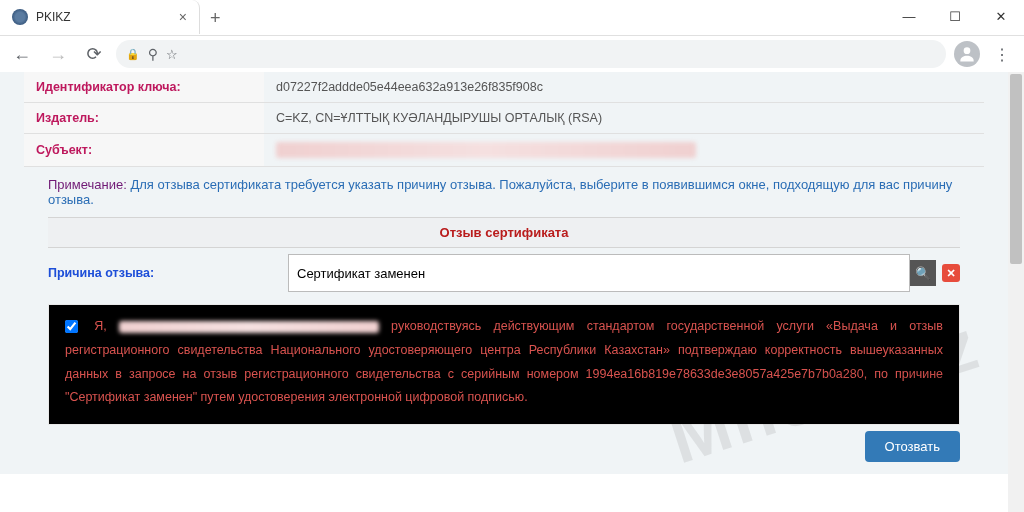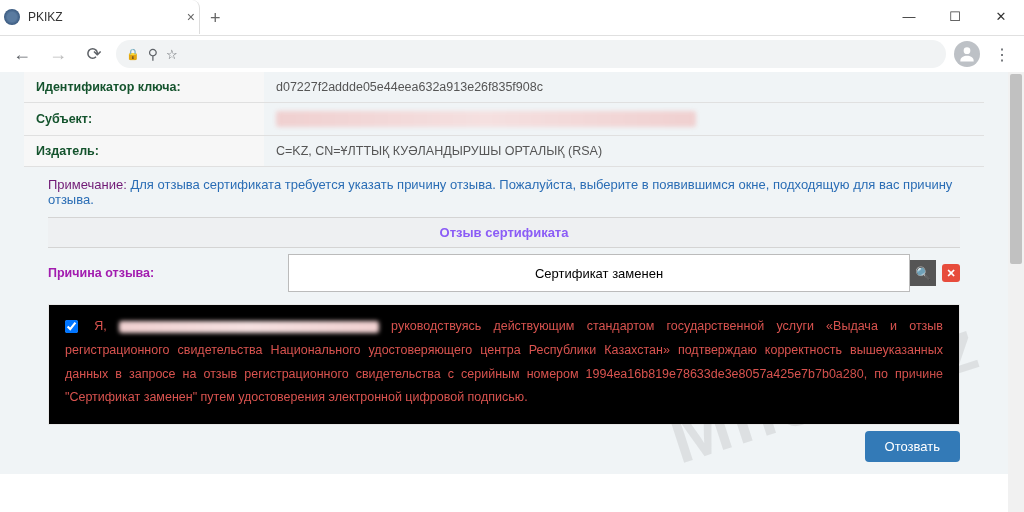--- a/index.html
+++ b/index.html
@@ -1,19 +1,19 @@
 <!DOCTYPE html>
 <html><head>
 <meta charset="utf-8">
 <style>
 * { margin: 0; padding: 0; box-sizing: border-box; font-family: Arial, sans-serif; }
 body { background: #fff; width: 1024px; height: 512px; overflow: hidden; position: relative; }
 
 .titlebar { height: 36px; background: #fff; display: flex; align-items: flex-start; border-bottom: 1px solid #e0e0e0; }
-.tab { display: flex; align-items: center; gap: 8px; padding: 8px 4px; background: #fff; border-top-left-radius: 8px; border-top-right-radius: 8px; min-width: 200px; height: 34px; font-size: 12px; color: #333; border-right: 1px solid #ddd; }
+.tab { display: flex; align-items: center; gap: 8px; padding: 8px 12px; background: #fff; border-top-left-radius: 8px; border-top-right-radius: 8px; min-width: 200px; height: 34px; font-size: 12px; color: #333; border-right: 1px solid #ddd; }
 .tab .favicon { width: 16px; height: 16px; background: radial-gradient(circle, #5a7ba0 40%, #3a5a80 70%); border-radius: 50%; }
 .tab .close { margin-left: auto; font-size: 14px; color: #666; cursor: pointer; }
 .newtab { padding: 8px 10px; font-size: 18px; color: #666; cursor: pointer; }
 .winctl { margin-left: auto; display: flex; }
 .winctl div { width: 46px; height: 32px; display: flex; align-items: center; justify-content: center; font-size: 13px; color: #333; cursor: pointer; }
 
 .toolbar { height: 36px; display: flex; align-items: center; padding: 0 8px; gap: 8px; }
 .navbtn { width: 28px; height: 28px; display: flex; align-items: center; justify-content: center; color: #5f6368; font-size: 18px; cursor: pointer; }
 .navbtn.disabled { color: #bbb; }
 .urlbar { flex: 1; height: 28px; background: #f1f3f4; border-radius: 14px; display: flex; align-items: center; padding: 0 10px; font-size: 13px; color: #5f6368; gap: 8px; }
@@ -25,34 +25,34 @@
 .avatar svg { width: 20px; height: 20px; }
 
 .viewport { position: absolute; top: 72px; left: 0; right: 16px; bottom: 0; overflow: hidden; }
 .scrollbar { position: absolute; right: 0; top: 72px; width: 16px; bottom: 0; background: #f1f1f1; }
 .scrollbar .thumb { position: absolute; left: 2px; right: 2px; top: 2px; height: 190px; background: #c1c1c1; border-radius: 2px; }
 
 .page { padding: 0 24px; background: #f0f4f6; }
 
 table.info { width: 100%; border-collapse: collapse; font-size: 12.5px; }
 table.info tr { border-bottom: 1px solid #e0e0e0; }
-table.info th { text-align: left; padding: 8px 12px; color: #14532d; font-weight: bold; width: 240px; background: #f7f7f7; }
+table.info th { text-align: left; padding: 8px 12px; color: #be185d; font-weight: bold; width: 240px; background: #f7f7f7; }
 table.info td { padding: 8px 12px; color: #555; }
 .badge { display: inline-flex; width: 16px; height: 16px; background: #4caf50; border-radius: 50%; color: #fff; align-items: center; justify-content: center; font-size: 10px; margin-left: 4px; vertical-align: middle; }
 .redact { display: inline-block; height: 16px; background: linear-gradient(90deg, #f0d0d0 0%, #f5e0e0 50%, #f0d0d0 100%); border-radius: 3px; filter: blur(2px); vertical-align: middle; }
 
 .note { padding: 10px 24px; font-size: 13px; color: #2a6db5; }
 .note .lbl { color: #701a75; }
 
-.section-title { background: #eef0f2; text-align: center; padding: 7px; font-size: 13px; font-weight: bold; color: #8b5cf6; border-top: 1px solid #d4d4d4; border-bottom: 1px solid #d4d4d4; margin: 0 24px; }
+.section-title { background: #eef0f2; text-align: center; padding: 7px; font-size: 13px; font-weight: bold; color: #b91c1c; border-top: 1px solid #d4d4d4; border-bottom: 1px solid #d4d4d4; margin: 0 24px; }
 
 .reason-row { display: flex; align-items: center; padding: 6px 24px; gap: 12px; font-size: 12.5px; }
-.reason-row .lbl { width: 228px; font-weight: bold; color: #a21caf; }
+.reason-row .lbl { width: 228px; font-weight: bold; color: #1d4ed8; }
 .reason-input { flex: 1; display: flex; align-items: center; }
-.reason-input .field { flex: 1; border: 1px solid #bbb; height: 38px; display: flex; align-items: center; padding: 16px 8px; font-size: 13px; background: #fff; justify-content: center; }
+.reason-input .field { flex: 1; border: 1px solid #bbb; height: 38px; display: flex; align-items: center; padding: 16px 8px; font-size: 13px; background: #fff; }
 .reason-input .sbtn { width: 26px; height: 26px; background: #555; color: #fff; display: flex; align-items: center; justify-content: center; font-size: 13px; }
 .reason-input .del { width: 18px; height: 18px; background: #e74c3c; color: #fff; border-radius: 3px; display: flex; align-items: center; justify-content: center; margin-left: 6px; font-size: 11px; font-weight: bold; cursor: pointer; }
 
 .consent { margin: 6px 24px 0; padding: 10px 16px 14px; font-size: 12.5px; color: #d9534f; text-align: justify; line-height: 1.9; border: 1px solid #e8e8e8; background: #000000; }
 .consent input { vertical-align: middle; margin-right: 4px; }
 
 .actions { display: flex; justify-content: flex-end; padding: 6px 24px 12px; }
 .btn-primary { background: #337ab7; color: #fff; border: none; border-radius: 4px; padding: 8px 20px; font-size: 13px; cursor: pointer; }
 
 .watermark { position: absolute; right: 40px; bottom: 80px; font-size: 72px; color: rgba(0,0,0,0.08); transform: rotate(-18deg); font-weight: bold; pointer-events: none; letter-spacing: 2px; }
@@ -95,26 +95,26 @@
 <div class="viewport">
   <div class="page">
 
     <table class="info">
       <tbody>
           <tr>
         <th>Идентификатор ключа:</th>
         <td>d07227f2addde05e44eea632a913e26f835f908c</td>
       </tr>
       <tr>
+        <th>Издатель:</th>
+        <td>C=KZ, CN=ҰЛТТЫҚ КУӘЛАНДЫРУШЫ ОРТАЛЫҚ (RSA)</td>
+      </tr>
+      <tr>
         <th>Субъект:</th>
         <td><span class="redact" style="width:420px"></span></td>
-      </tr>
-      <tr>
-        <th>Издатель:</th>
-        <td>C=KZ, CN=ҰЛТТЫҚ КУӘЛАНДЫРУШЫ ОРТАЛЫҚ (RSA)</td>
       </tr>
     </tbody>
       </table>
 
     <div class="note">
       <span class="lbl">Примечание:</span>
       <span>Для отзыва сертификата требуется указать причину отзыва. Пожалуйста, выберите в появившимся окне, подходящую для вас причину отзыва.</span>
     </div>
 
     <div class="section-title">Отзыв сертификата</div>

